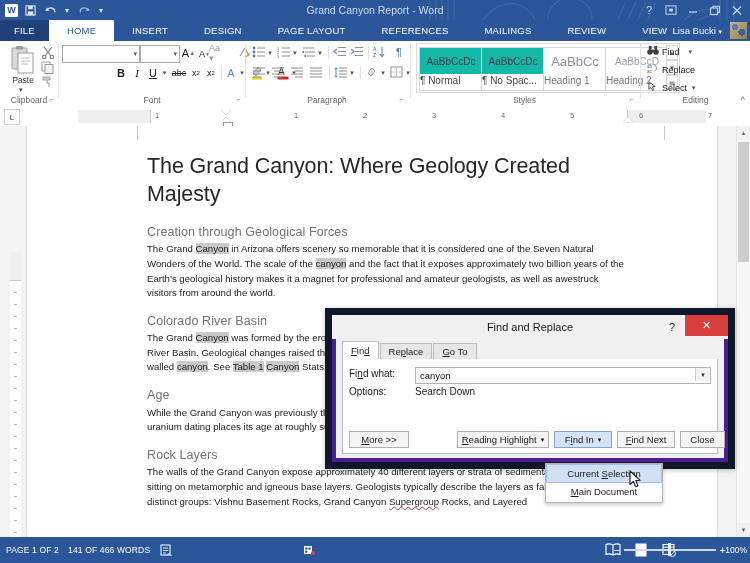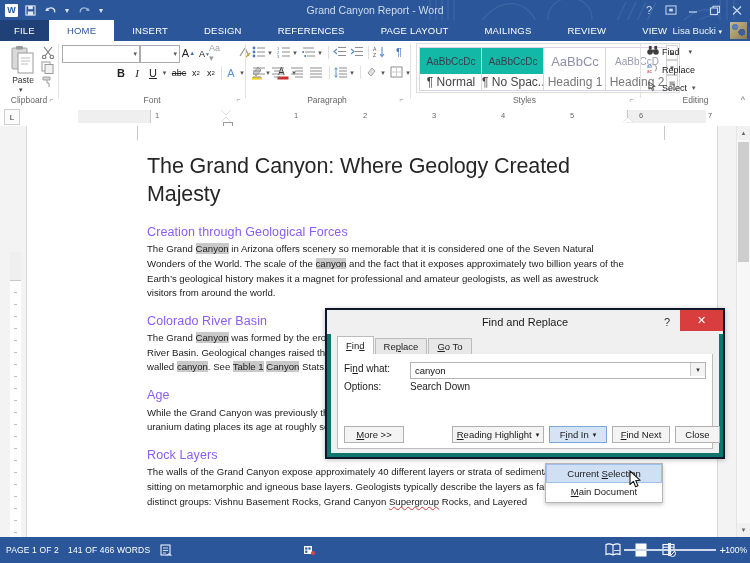--- a/index.html
+++ b/index.html
@@ -55,21 +55,21 @@
   .combo{position:absolute;border:1px solid #ababab;background:#fff;height:16px;}
   .combo .cv{position:absolute;left:3px;top:0;line-height:16px;font-size:9px;color:#222;}
   .combo .carw{position:absolute;right:2px;top:0;line-height:16px;font-size:7px;color:#555;}
   .fbtn{position:absolute;display:flex;align-items:center;justify-content:center;font-size:11px;color:#222;}
   .fbtn.small{font-size:9px;}
   .sep-v{position:absolute;width:1px;background:#e0e0e0;}
 
   
   .stylebox{position:absolute;border:1px solid #d9d2e9;background:#fff;width:62px;height:42px;top:3px;}
   .stylebox .prev{position:absolute;left:0;top:0;width:62px;height:26px;background:#14b8a6;display:flex;align-items:center;justify-content:center;font-size:10px;color:#3a3a4a;overflow:hidden;white-space:nowrap;}
-  .stylebox .nm{position:absolute;left:0;top:27px;width:62px;text-align:center;font-size:12px;color:#444;overflow:hidden;white-space:nowrap;}
+  .stylebox .nm{position:absolute;left:0;top:27px;width:62px;text-align:left;font-size:10px;color:#444;overflow:hidden;white-space:nowrap;}
   .gallery-frame{position:absolute;left:417px;top:2px;width:262px;height:48px;border:1px solid #dcdcdc;}
   .gal-scroll{position:absolute;right:1px;top:1px;width:12px;height:46px;}
   .gal-btn{width:12px;height:15px;border:1px solid #d3d3d3;background:#fbfbfb;display:flex;align-items:center;justify-content:center;font-size:6px;color:#555;box-sizing:border-box;}
 
   
   .edit-item{position:absolute;font-size:9px;color:#222;display:flex;align-items:center;gap:3px;}
 
   
   .ribbon-collapse{position:absolute;right:5px;bottom:1px;font-size:9px;color:#777;}
 
@@ -88,33 +88,33 @@
   .vr-active{position:absolute;left:0;width:11px;background:#fff;border-top:1px solid #c9c9c9;border-bottom:1px solid #c9c9c9;box-sizing:border-box;}
   .vr-tick{position:absolute;background:#bdbdbd;left:4px;width:3px;height:1px;}
 
   
   .docarea{position:absolute;left:0;top:126px;width:750px;height:411px;background:#f3f3f3;overflow:hidden;}
   .page{position:absolute;left:27px;top:0;width:690px;height:420px;background:#fff;box-shadow:0 0 0 1px #dadada;}
   .page .edge-l{position:absolute;left:110px;top:0;width:1px;height:14px;background:#c8c8c8;}
   .page .edge-r{position:absolute;right:52px;top:0;width:1px;height:14px;background:#c8c8c8;}
   .content{position:absolute;left:120px;top:26px;width:478px;}
   h1.doctitle{margin:0;font-size:21.5px;font-weight:normal;color:#262626;line-height:1.32;letter-spacing:-.1px;}
-  h2.dochead{margin:16px 0 2px 0;font-size:12.5px;font-weight:normal;color:#8b5cf6;line-height:1.25;letter-spacing:.1px;}
+  h2.dochead{margin:16px 0 2px 0;font-size:12.5px;font-weight:normal;color:#737373;line-height:1.25;letter-spacing:.1px;}
   h2.dochead.tight{margin-top:13px;}
   p.docp{margin:0;font-size:9.6px;color:#1b1b1b;line-height:1.52;text-align:left;}
   .hl{background:#c9c9c9;}
   .sp{ text-decoration: underline; text-decoration-color:#d23b3b; text-decoration-style: wavy; text-decoration-skip-ink:none;}
 
   
   .vscroll{position:absolute;right:0;top:126px;width:13px;height:411px;background:#f7f7f7;border-left:1px solid #e5e5e5;}
   .vscroll .thumb{position:absolute;left:1px;top:16px;width:11px;height:120px;background:#cdcdcd;}
   .vscroll .arw{position:absolute;left:0;width:13px;height:14px;display:flex;align-items:center;justify-content:center;font-size:6px;color:#666;background:#f1f1f1;}
 
   
-  .dlg{position:absolute;left:325px;top:308px;width:396px;height:147px;background:#0f766e;border:2px solid #0f172a;box-shadow:0 1px 5px rgba(0,0,0,.25);}
+  .dlg{position:absolute;left:325px;top:308px;width:396px;height:147px;background:#4c1d95;border:7px solid #0f172a;box-shadow:0 1px 5px rgba(0,0,0,.25);}
   .dlg-title{position:absolute;left:0;top:0;width:396px;height:24px;background:#f0f0f0;}
   .dlg-title .t{position:absolute;left:0;top:0;width:396px;height:24px;line-height:24px;text-align:center;font-size:11px;color:#1a1a1a;}
   .dlg-help{position:absolute;right:46px;top:3px;width:20px;height:18px;display:flex;align-items:center;justify-content:center;font-size:11px;color:#333;}
   .dlg-close{position:absolute;right:0;top:0;width:43px;height:21px;background:#d93e3e;color:#fff;display:flex;align-items:center;justify-content:center;font-size:11px;}
   .dlg-body{position:absolute;left:4px;top:24px;width:388px;height:119px;background:#f0f0f0;}
   .tabrow{position:absolute;left:6px;top:3px;height:17px;display:flex;align-items:flex-end;}
   .dtab{height:15px;line-height:15px;padding:0 8px;font-size:9.5px;color:#222;background:#e7e7e7;border:1px solid #bcbcbc;border-bottom:none;margin-right:1px;}
   .dtab.on{background:#fff;height:17px;line-height:17px;position:relative;z-index:2;}
   .panel{position:absolute;left:6px;top:20px;width:376px;height:95px;background:#fff;border:1px solid #bcbcbc;border-top:none;box-sizing:border-box;}
   .lbl{position:absolute;font-size:10px;color:#1a1a1a;}
@@ -213,22 +213,22 @@
       </div>
     </div>
   </div>
 
   <div class="tabstrip">
     <div class="tabs">
       <div class="tab file">FILE</div>
       <div class="tab active">HOME</div>
       <div class="tab">INSERT</div>
       <div class="tab">DESIGN</div>
+      <div class="tab">PAGE LAYOUT</div>
       <div class="tab">REFERENCES</div>
-      <div class="tab">PAGE LAYOUT</div>
       <div class="tab">MAILINGS</div>
       <div class="tab">REVIEW</div>
       <div class="tab">VIEW</div>
     </div>
     <div class="userbox"><span>Lisa Bucki</span> <span style="font-size:7px;">▾</span></div>
     <div class="useravatar">
         <i></i>
       </div>
   </div>
 

